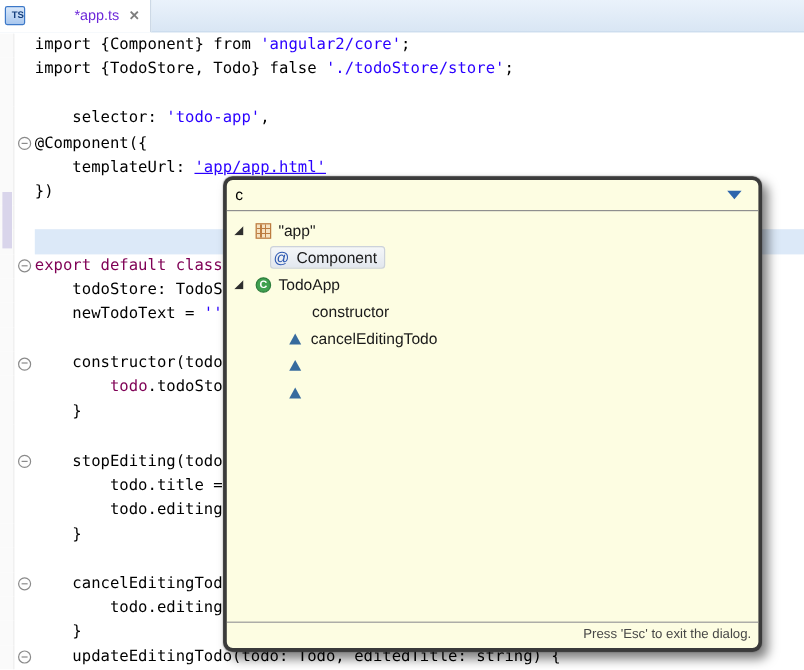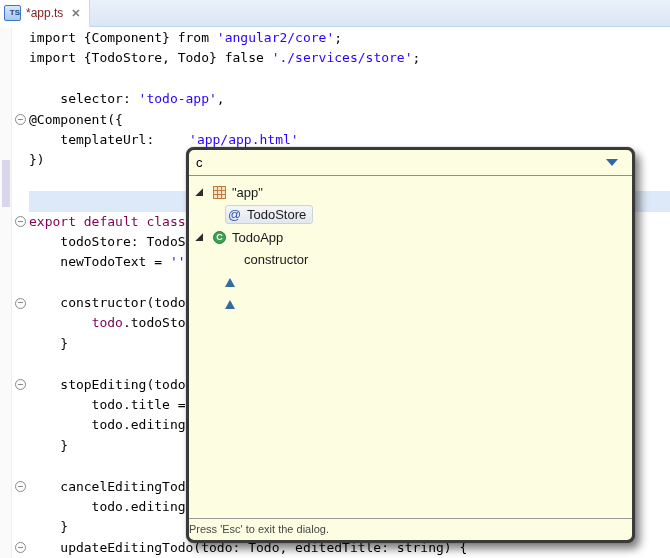--- a/index.html
+++ b/index.html
@@ -16,42 +16,42 @@
   .tab{
     position:absolute;left:0;top:0;height:26px;background:#ffffff;
     display:flex;align-items:center;padding:0 8px 0 4px;
     border-right:1px solid #cdd9e6;border-bottom:1px solid #ffffff;
   }
   .ts-icon{
     width:15px;height:14px;margin-right:5px;border:1px solid #3c78c8;border-radius:2px;
     background:linear-gradient(#d9e8fa,#a9c7ee);
     color:#16407e;font-size:8px;font-weight:bold;line-height:14px;text-align:right;
   }
-  .tab-label{font-size:12px;color:#7f1d1d;}
+  .tab-label{font-size:12px;color:#6d28d9;margin-left:36px;}
   .tab-close{margin-left:8px;color:#7e7e7e;font-size:11px;font-weight:bold;cursor:pointer;}
   
   .editor{position:absolute;left:0;top:26px;width:670px;height:532px;padding-top:2px;box-sizing:border-box;}
   .code-row{display:flex;height:20.4px;align-items:center;}
   .ruler{width:12px;height:100%;background:#fafafa;border-right:1px solid #eeeeee;box-sizing:border-box;flex:none;}
   .foldcol{width:17px;height:100%;flex:none;display:flex;align-items:center;justify-content:center;}
   .foldicon{
     width:9px;height:9px;border:1px solid #8a8a8a;border-radius:50%;
     background:#fdfdfd;position:relative;display:inline-block;
   }
   .foldicon::after{
     content:"";position:absolute;left:2px;right:2px;top:3.5px;height:1px;background:#8a8a8a;
   }
   .codecell{
     flex:1;height:100%;font-family:"DejaVu Sans Mono","Liberation Mono",monospace;
     font-size:13px;line-height:20.4px;white-space:pre;color:#000;overflow:hidden;
   }
   .curline{background:var(--c-current-line,#dce9f8);}
   .kw{color:var(--c-keyword,#7F0055);font-weight:normal;}
   .str{color:var(--c-string,#2A00FF);}
-  .lnk{margin-left:27px;}
+  .lnk{text-decoration:underline;}
   .range-indicator{
     position:absolute;left:2px;top:160px;width:8px;height:47px;
     background:var(--c-range-indicator,#d9d5eb);
   }
   
   .popup{
     position:absolute;left:186px;top:147px;width:449px;height:396px;box-sizing:border-box;
     background:var(--c-popup-bg,#FDFDE2);
     border:3px solid #3a3a3a;border-radius:8px;
     box-shadow:5px 6px 9px rgba(0,0,0,0.5),0 0 1px #666;
@@ -68,21 +68,21 @@
   }
   .dd-arrow{
     position:absolute;right:14px;top:9px;width:0;height:0;cursor:pointer;
     border-left:6px solid transparent;border-right:6px solid transparent;
     border-top:7px solid var(--c-dropdown-arrow,#2f66ad);
   }
   .popup-tree{flex:1;padding-top:5px;overflow:hidden;}
   .tree-row{height:22.5px;display:flex;align-items:center;font-size:13px;color:#1a1a1a;cursor:default;}
   .lvl0{padding-left:6px;}
   .lvl1{padding-left:36px;}
-  .lvl2{padding-left:33px;}
+  .lvl2{padding-left:49px;}
   .twist{
     width:8px;height:8px;flex:none;margin-right:7px;background:#2e2e2e;
     clip-path:polygon(100% 0,100% 100%,0 100%);
   }
   .row-inner{display:flex;align-items:center;padding:1px 6px 1px 2px;border:1px solid transparent;}
   .row-inner.sel{
     background:linear-gradient(#f5f7f9,#e2e7ee);
     border:1px solid #ccd2db;border-radius:3px;
   }
   .ic{flex:none;margin-right:6px;}
@@ -103,21 +103,21 @@
     color:#fff;font-size:9px;font-weight:bold;line-height:11px;text-align:center;
   }
   .ic-method{
     width:0;height:0;margin-right:8px;
     border-left:5px solid transparent;border-right:5px solid transparent;
     border-bottom:9px solid var(--c-method-icon,#376b9e);
   }
   .ic-none{width:13px;height:13px;}
   .popup-status{
     height:21px;flex:none;border-top:1px solid #999999;
-    font-size:11px;color:#474747;line-height:20px;padding-right:6px;
+    font-size:11px;color:#474747;text-align:right;line-height:20px;padding-right:6px;
   }
 </style>
 </head>
 <body>
 
 <div class="tabbar">
   <div class="tab">
     <span class="ts-icon">TS</span>
     <span class="tab-label">*app.ts</span>
     <span class="tab-close">✕</span>
@@ -127,21 +127,21 @@
 <div class="editor">
   <div>
       <div class="code-row">
         <div class="ruler"></div>
         <div class="foldcol"></div>
         <div class="codecell"><span class="">import {Component} from </span><span class="str">'angular2/core'</span><span class="">;</span></div>
       </div>
       <div class="code-row">
         <div class="ruler"></div>
         <div class="foldcol"></div>
-        <div class="codecell"><span class="">import {TodoStore, Todo} false </span><span class="str">'./services/store'</span><span class="">;</span></div>
+        <div class="codecell"><span class="">import {TodoStore, Todo} false </span><span class="str">'./todoStore/store'</span><span class="">;</span></div>
       </div>
       <div class="code-row">
         <div class="ruler"></div>
         <div class="foldcol"></div>
         <div class="codecell"></div>
       </div>
       <div class="code-row">
         <div class="ruler"></div>
         <div class="foldcol"></div>
         <div class="codecell"><span class="">    selector: </span><span class="str">'todo-app'</span><span class="">,</span></div>
@@ -282,34 +282,40 @@
       <div class="tree-row lvl0">
         <div class="twist"></div>
         <div class="row-inner">
           <div class="ic ic-module"></div>
           <span>"app"</span>
         </div>
       </div>
       <div class="tree-row lvl1">
         <div class="row-inner sel">
           <div class="ic ic-decorator">@</div>
-          <span>TodoStore</span>
+          <span>Component</span>
         </div>
       </div>
       <div class="tree-row lvl0">
         <div class="twist"></div>
         <div class="row-inner">
           <div class="ic ic-class">C</div>
           <span>TodoApp</span>
         </div>
       </div>
       <div class="tree-row lvl2">
         <div class="row-inner">
           <div class="ic ic-none"></div>
           <span>constructor</span>
+        </div>
+      </div>
+      <div class="tree-row lvl2">
+        <div class="row-inner">
+          <div class="ic ic-method"></div>
+          <span>cancelEditingTodo</span>
         </div>
       </div>
       <div class="tree-row lvl2">
         <div class="row-inner">
           <div class="ic ic-method"></div>
         </div>
       </div>
       <div class="tree-row lvl2">
         <div class="row-inner">
           <div class="ic ic-method"></div>

